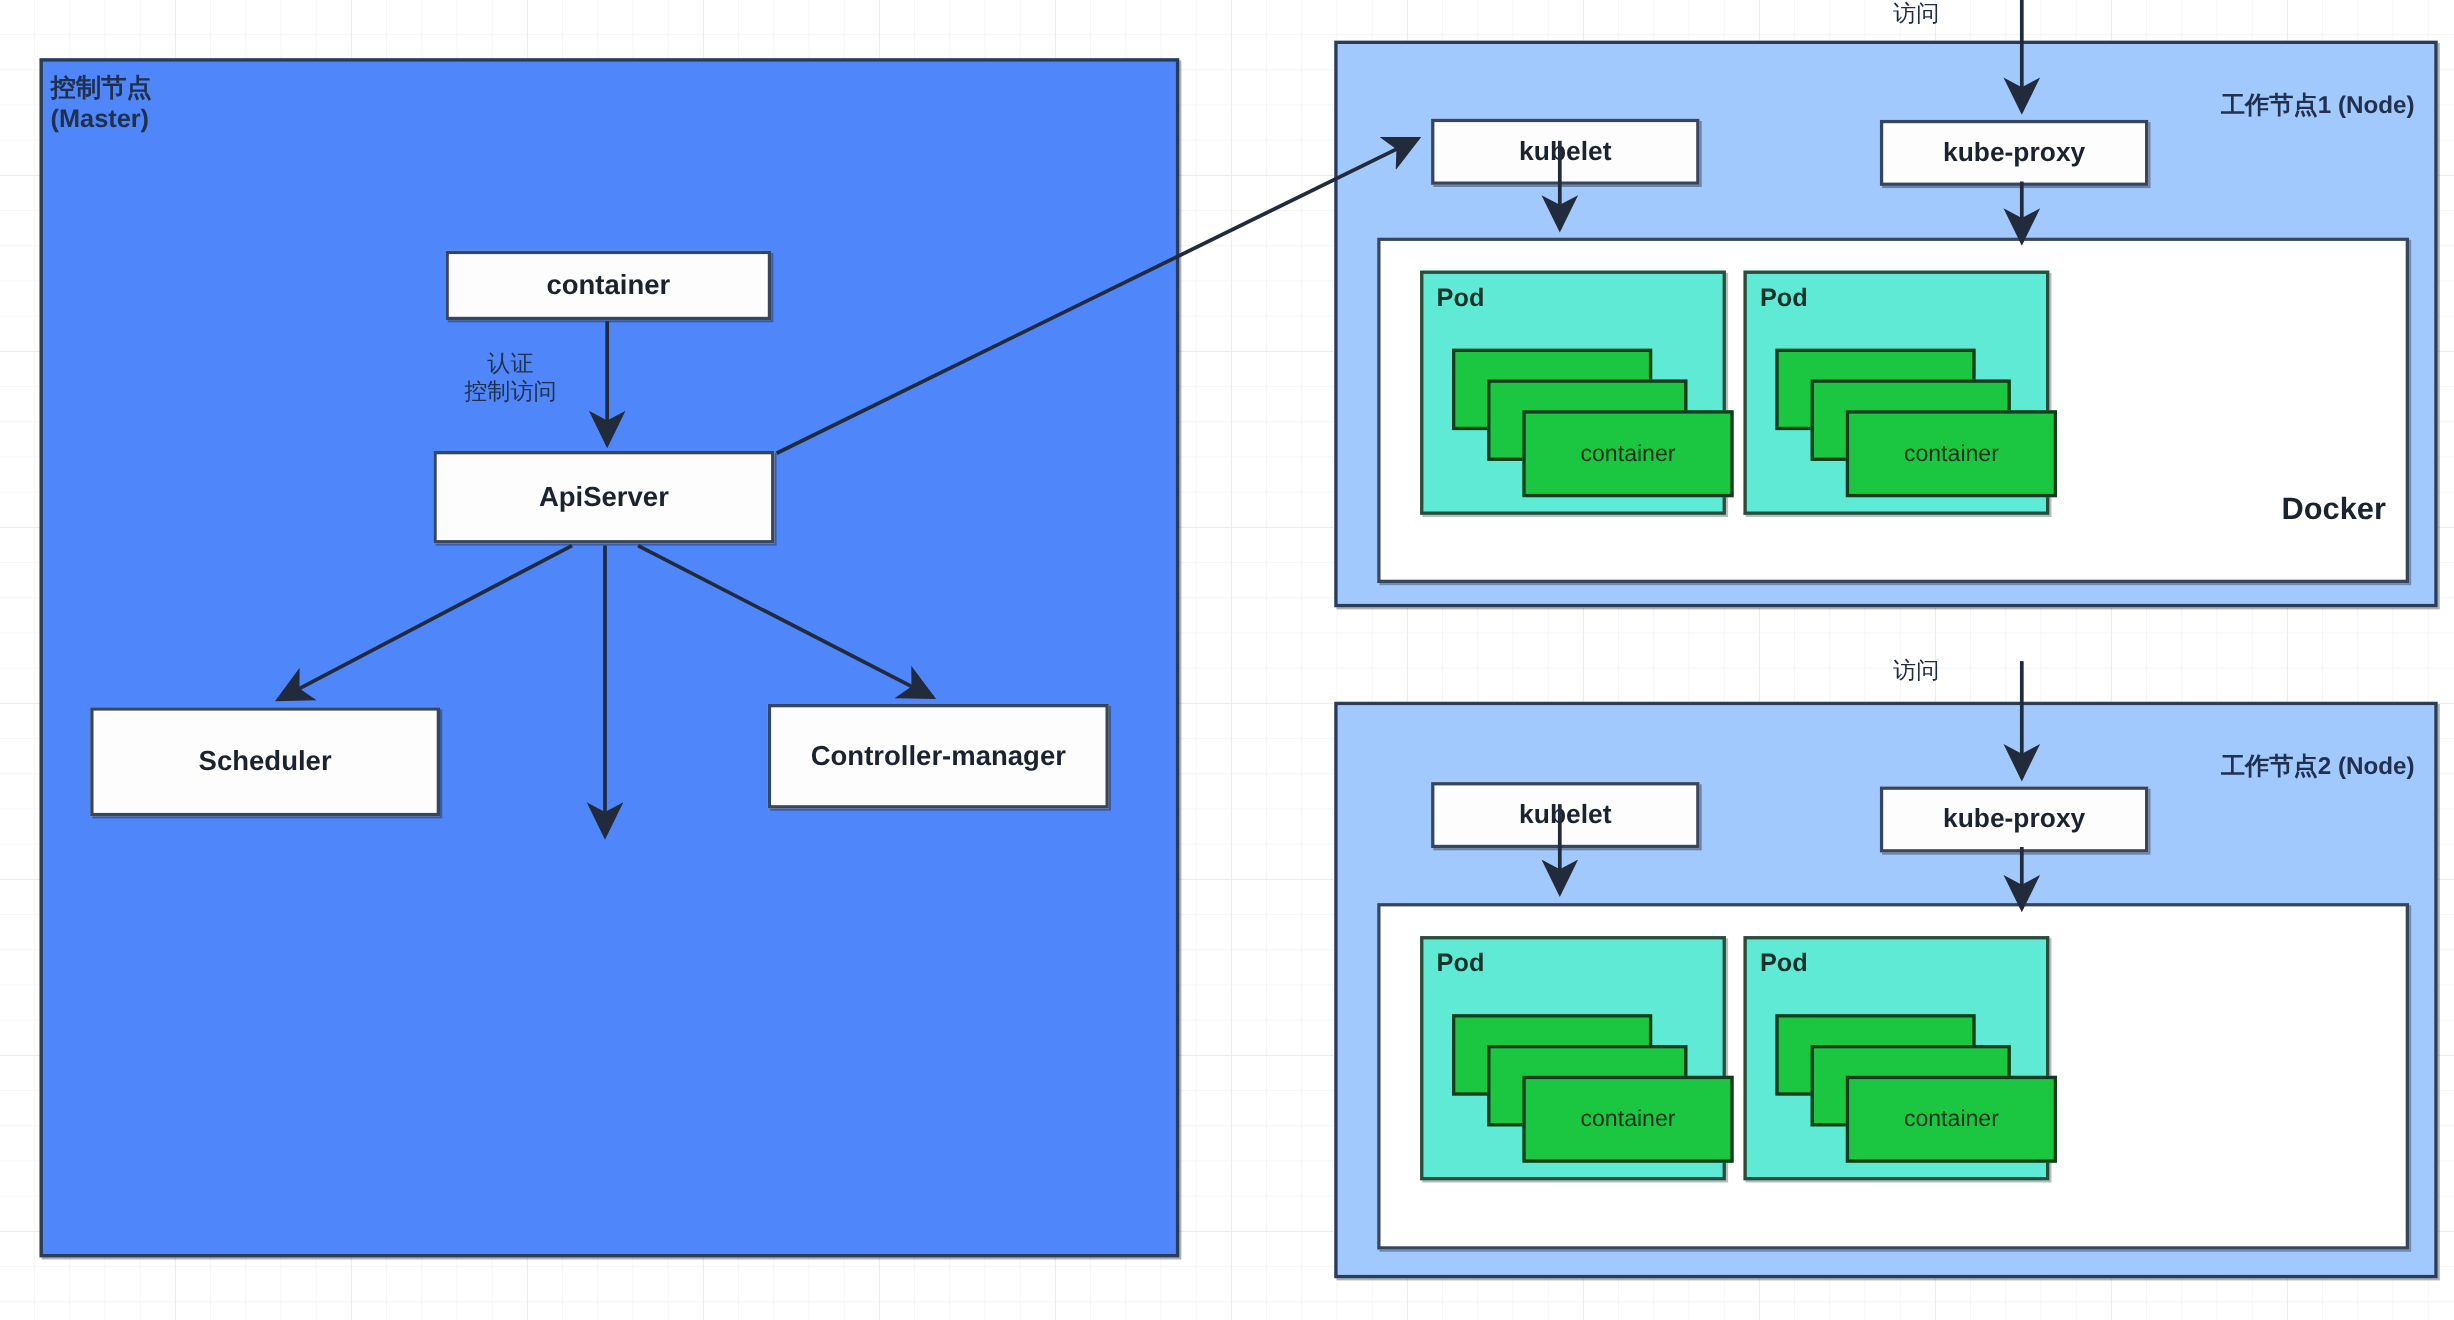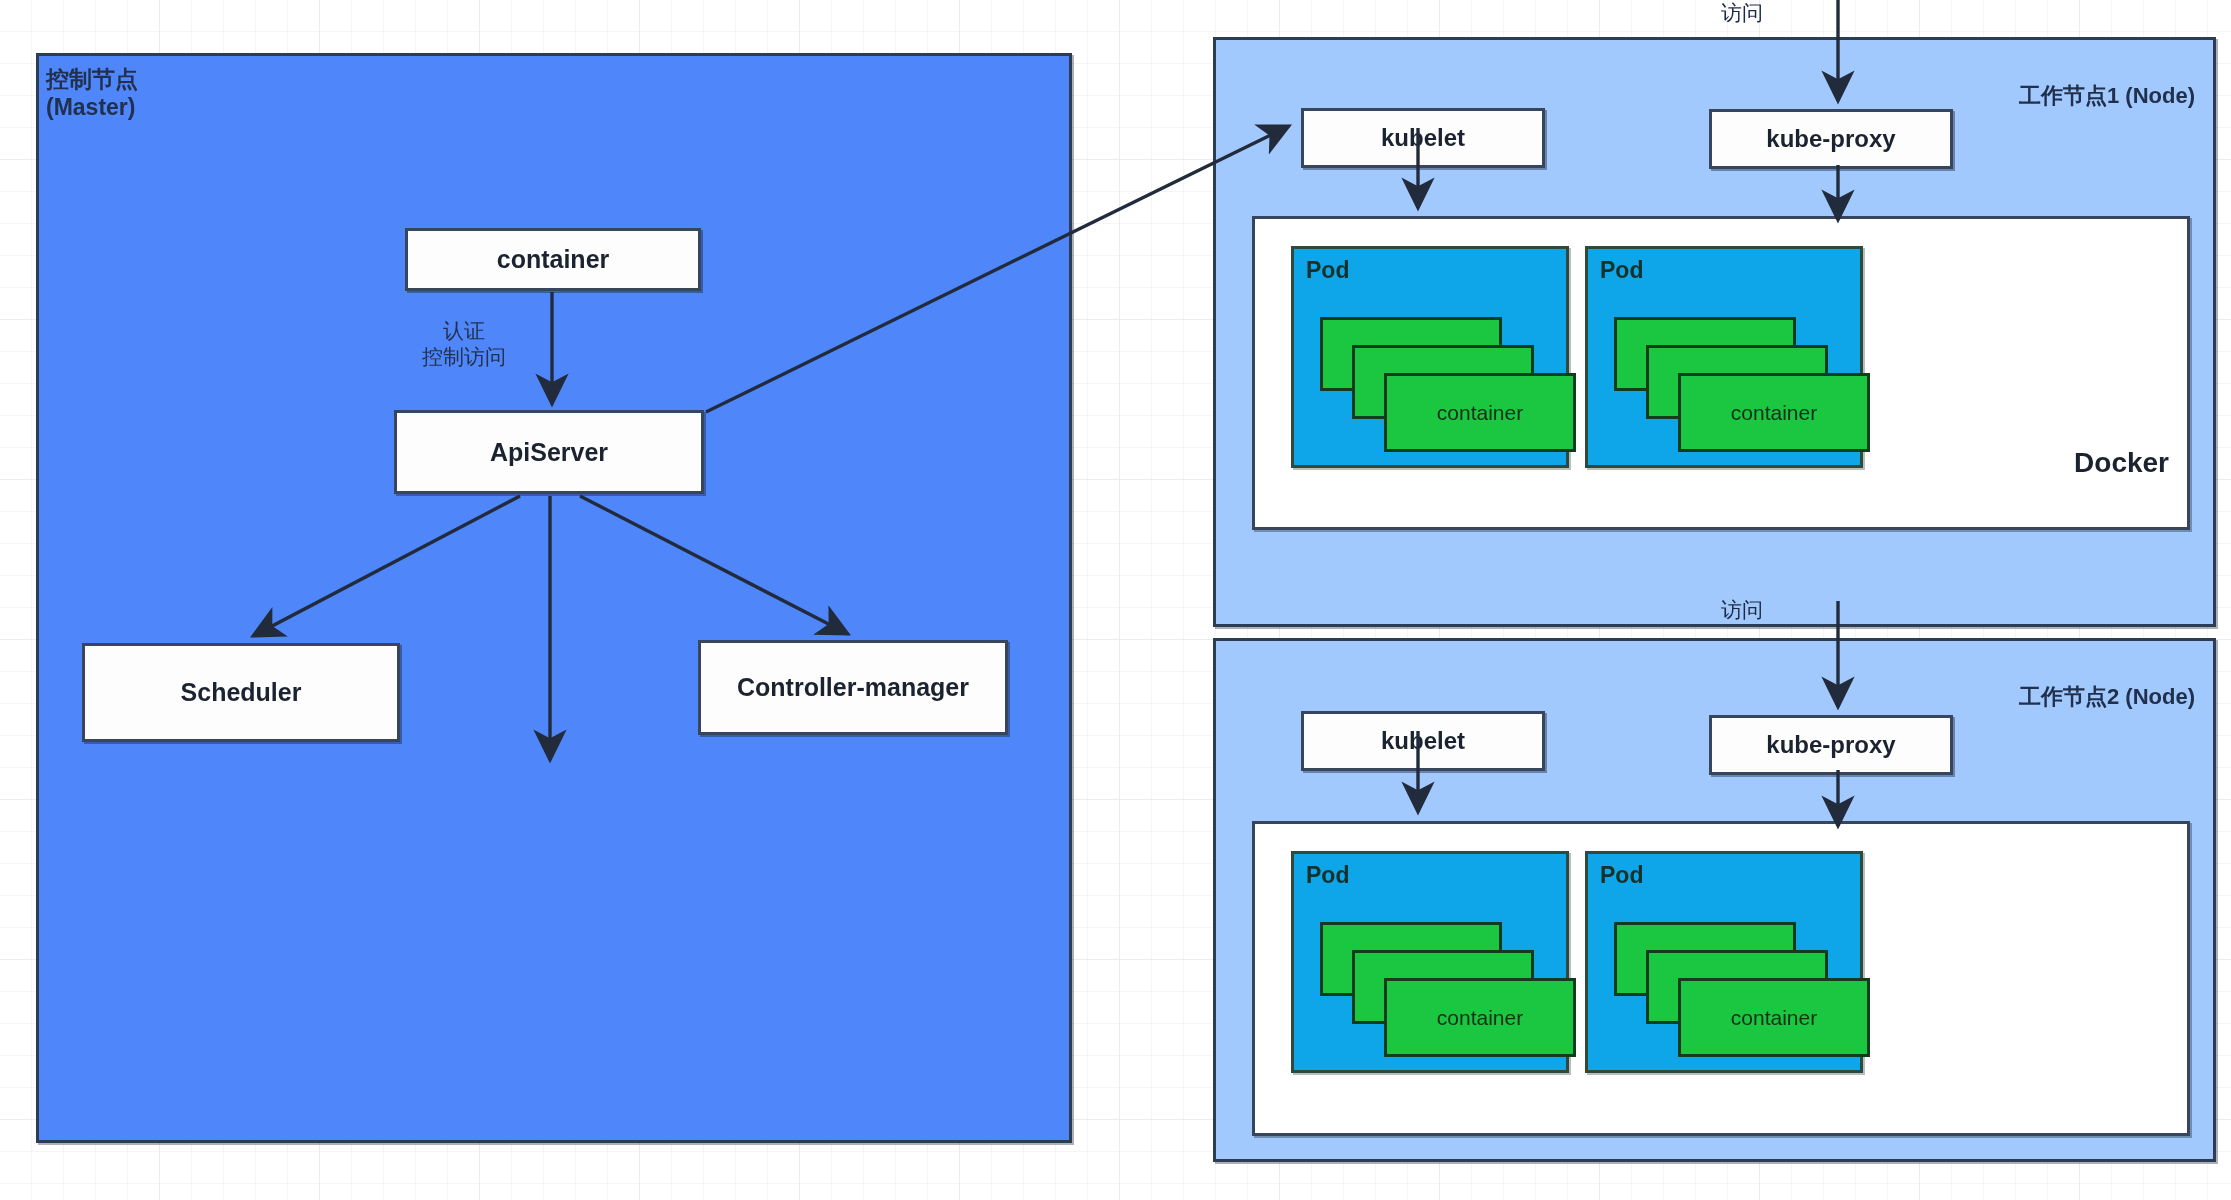--- a/index.html
+++ b/index.html
@@ -111,21 +111,21 @@
     font-size: 22px;
     color: #1b2330;
   }
 
   
   .worker {
     background: #a2c9fd;
     border: 3px solid #2c3c55;
     box-shadow: 2px 2px 0 rgba(20,30,50,0.35);
   }
-  #worker1 { left: 1213px; top: 37px;  width: 1003px; height: 590px; }
+  #worker1 { left: 1213px; top: 37px;  width: 1003px; height: 515px; }
   #worker2 { left: 1213px; top: 638px; width: 1003px; height: 524px; }
   .worker-title {
     position: absolute;
     right: 18px;
     font-size: 22px;
     font-weight: 600;
     text-align: right;
     color: #20304d;
     line-height: 1.25;
   }
@@ -145,21 +145,21 @@
     position: absolute;
     right: 18px; bottom: 48px;
     font-size: 28px;
     font-weight: 600;
     color: #1b2330;
   }
 
   
   .pod {
     position: absolute;
-    background: #0ea5e9;
+    background: #5eead4;
     border: 3px solid #2d4a3b;
     box-shadow: 2px 2px 0 rgba(20,40,30,0.3);
   }
   .pod-a { left: 36px; top: 27px; width: 272px; height: 216px; }
   .pod-b { left: 330px; top: 27px; width: 272px; height: 216px; }
   .pod-label {
     position: absolute;
     left: 12px; top: 8px;
     font-size: 23px;
     font-weight: 600;

